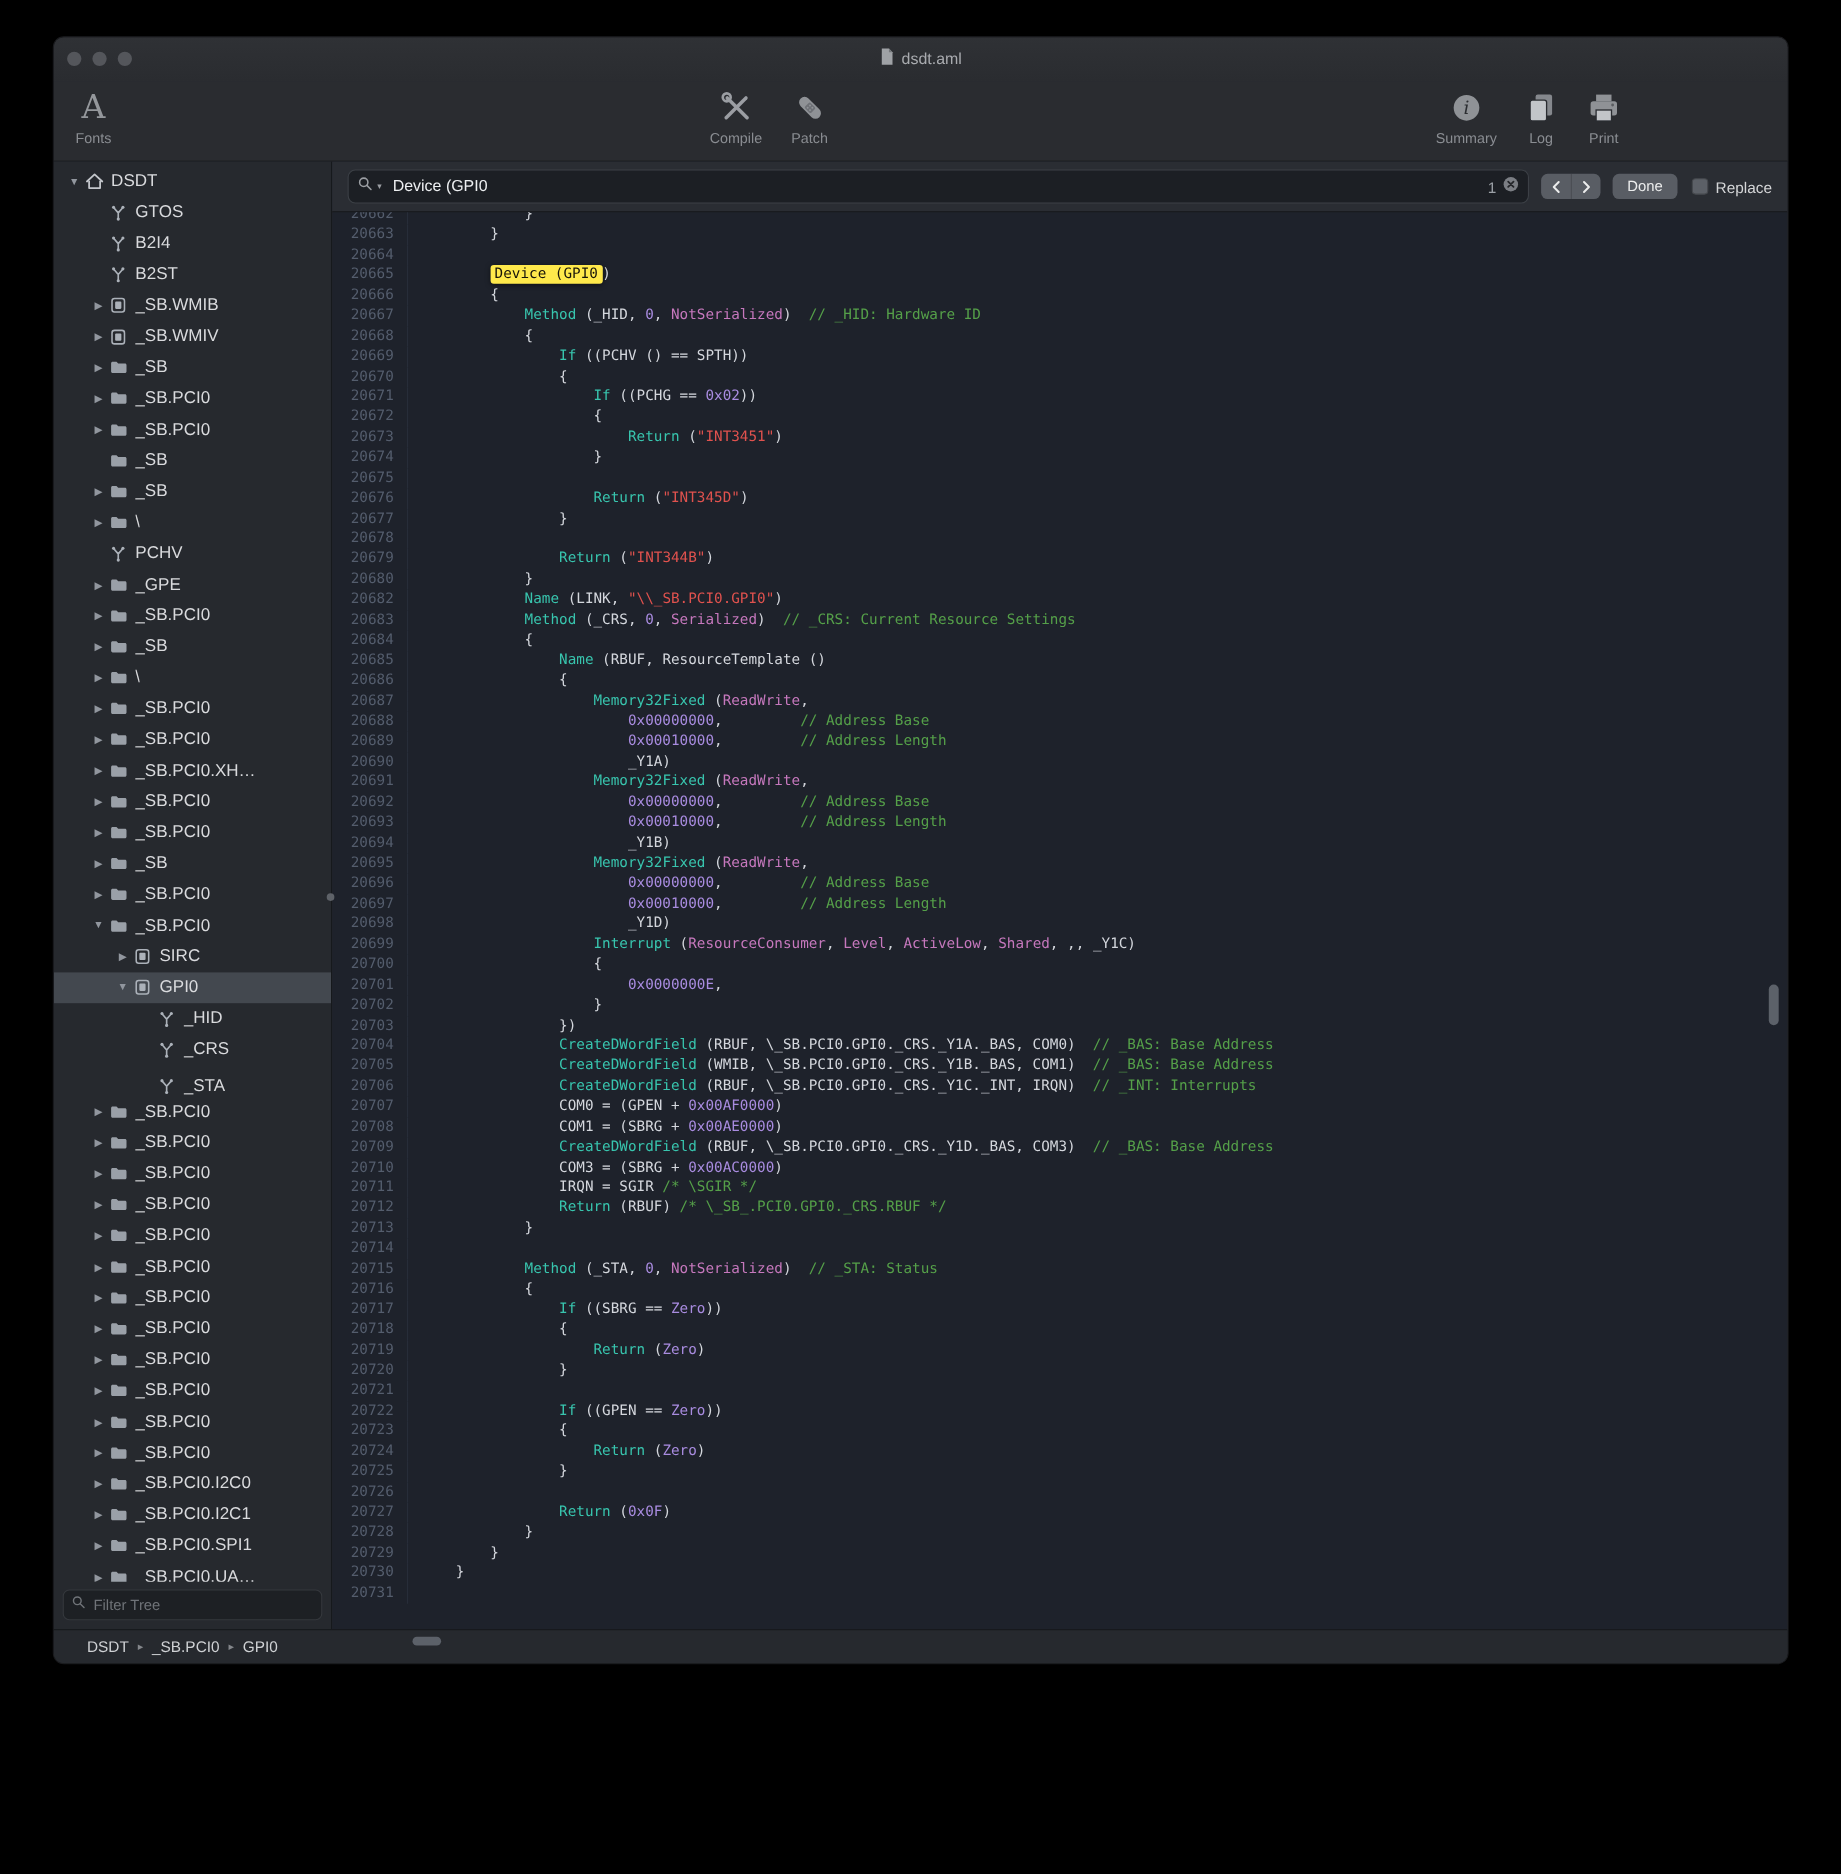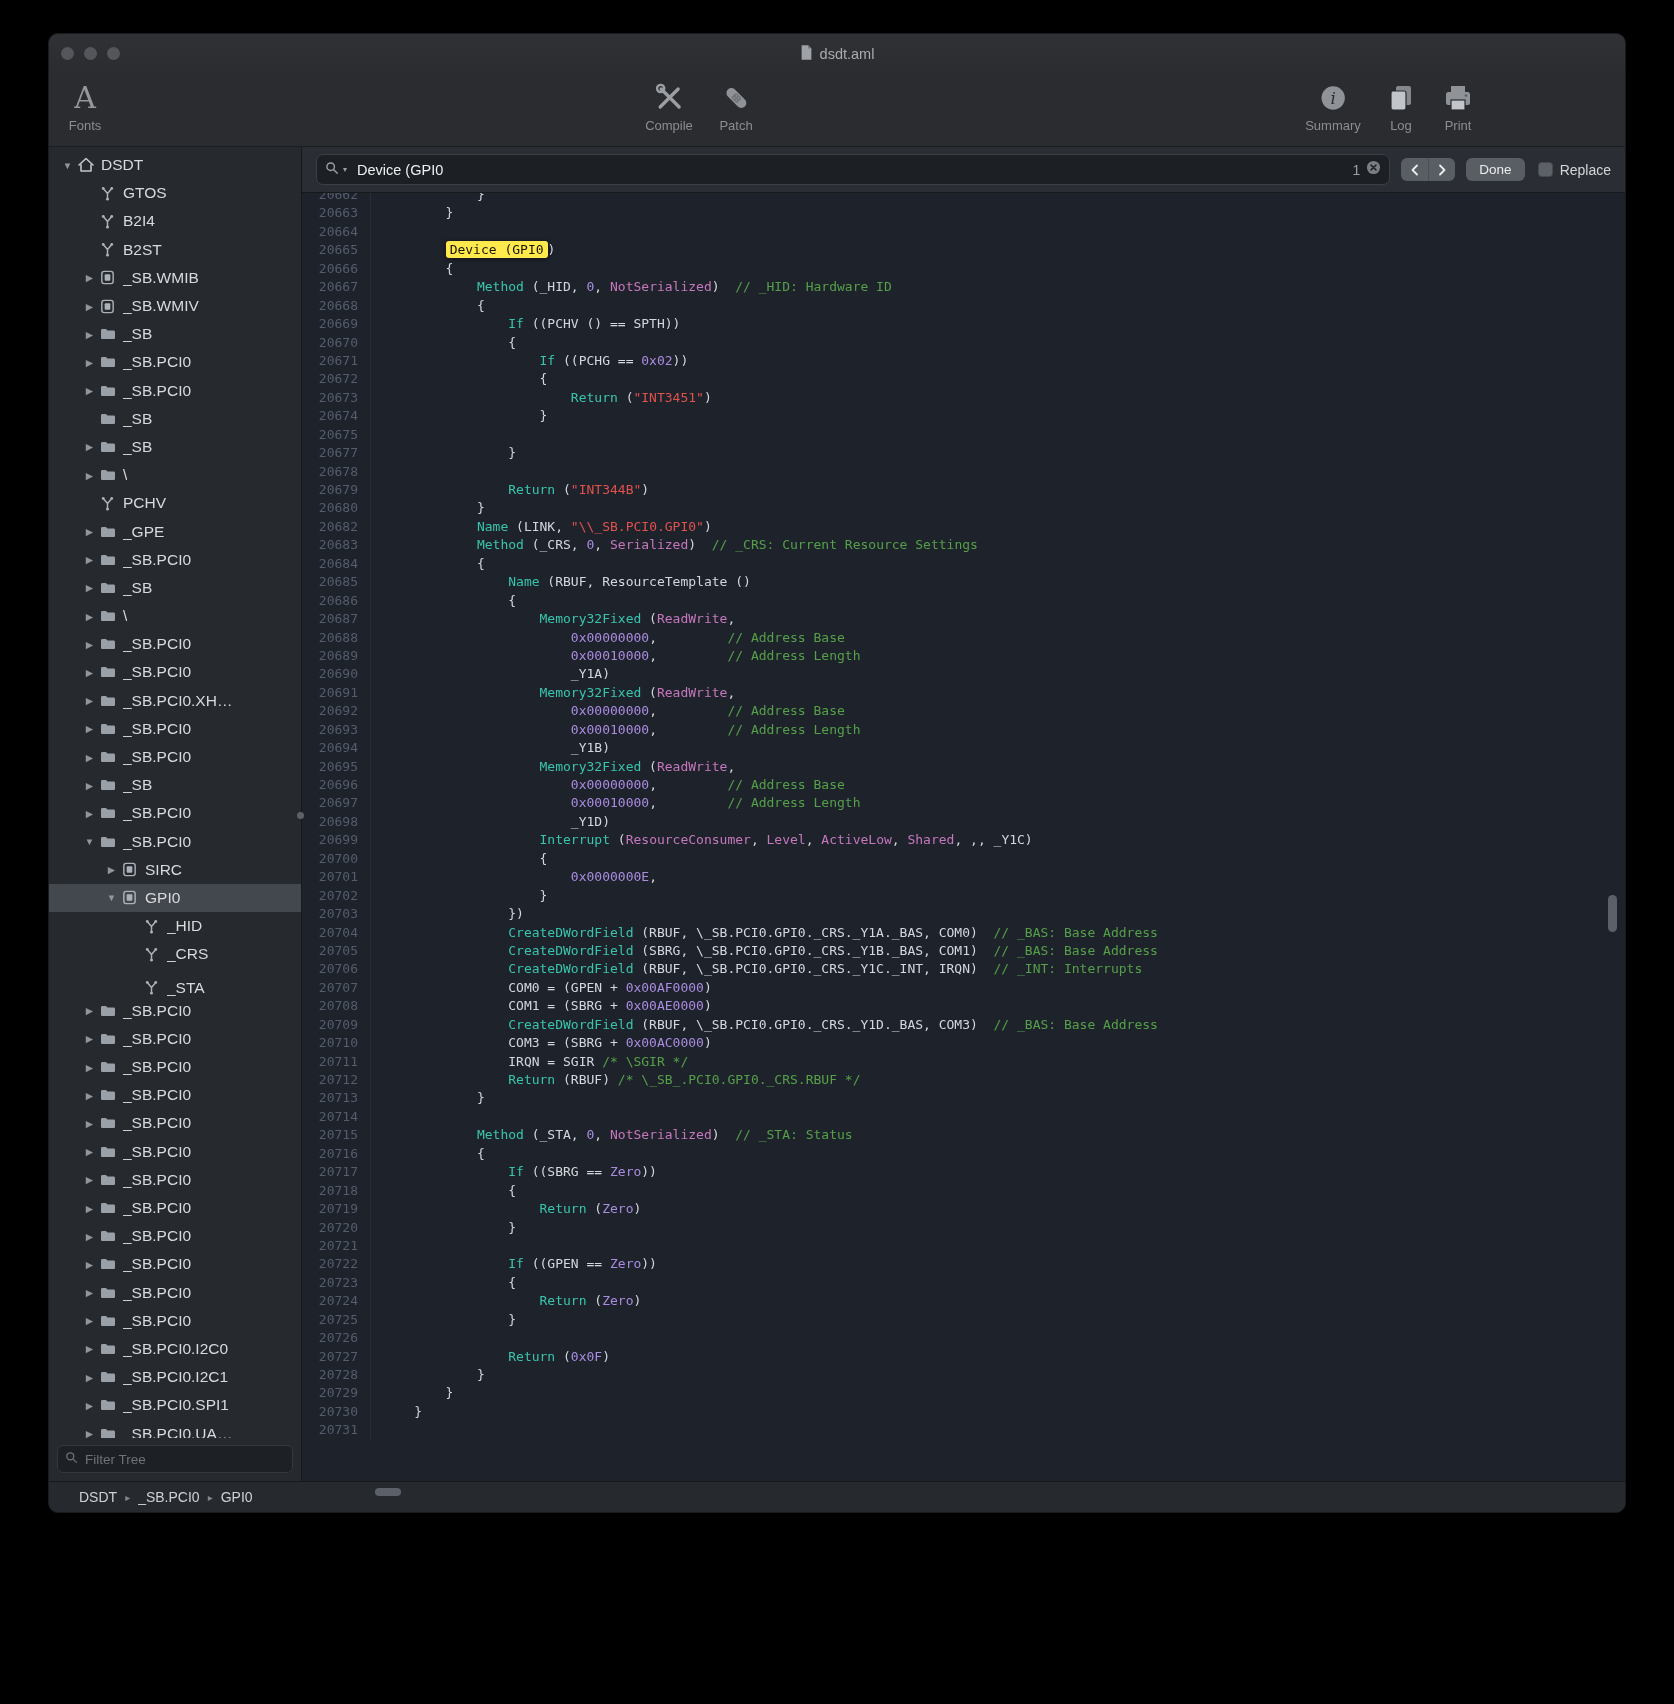--- a/index.html
+++ b/index.html
@@ -714,20 +714,24 @@
             </div>
             <div class="cl">
               <span class="g">20674</span>
               <span class="t"><span class="tk-p">                    }</span></span>
             </div>
             <div class="cl">
               <span class="g">20675</span>
               <span class="t"></span>
             </div>
             <div class="cl">
+              <span class="g">20676</span>
+              <span class="t"><span class="tk-p">                    </span><span class="tk-k">Return</span><span class="tk-p"> (</span><span class="tk-s">"INT345D"</span><span class="tk-p">)</span></span>
+            </div>
+            <div class="cl">
               <span class="g">20677</span>
               <span class="t"><span class="tk-p">                }</span></span>
             </div>
             <div class="cl">
               <span class="g">20678</span>
               <span class="t"></span>
             </div>
             <div class="cl">
               <span class="g">20679</span>
               <span class="t"><span class="tk-p">                </span><span class="tk-k">Return</span><span class="tk-p"> (</span><span class="tk-s">"INT344B"</span><span class="tk-p">)</span></span>
@@ -823,21 +827,21 @@
             <div class="cl">
               <span class="g">20703</span>
               <span class="t"><span class="tk-p">                })</span></span>
             </div>
             <div class="cl">
               <span class="g">20704</span>
               <span class="t"><span class="tk-p">                </span><span class="tk-k">CreateDWordField</span><span class="tk-p"> (RBUF, \_SB.PCI0.GPI0._CRS._Y1A._BAS, COM0)  </span><span class="tk-c">// _BAS: Base Address</span></span>
             </div>
             <div class="cl">
               <span class="g">20705</span>
-              <span class="t"><span class="tk-p">                </span><span class="tk-k">CreateDWordField</span><span class="tk-p"> (SBRG, \_SB.PCI0.GPI0._CRS._Y1B._BAS, COM1)  </span><span class="tk-c">// _BAS: Base Address</span></span>
+              <span class="t"><span class="tk-p">                </span><span class="tk-k">CreateDWordField</span><span class="tk-p"> (WMIB, \_SB.PCI0.GPI0._CRS._Y1B._BAS, COM1)  </span><span class="tk-c">// _BAS: Base Address</span></span>
             </div>
             <div class="cl">
               <span class="g">20706</span>
               <span class="t"><span class="tk-p">                </span><span class="tk-k">CreateDWordField</span><span class="tk-p"> (RBUF, \_SB.PCI0.GPI0._CRS._Y1C._INT, IRQN)  </span><span class="tk-c">// _INT: Interrupts</span></span>
             </div>
             <div class="cl">
               <span class="g">20707</span>
               <span class="t"><span class="tk-p">                COM0 = (GPEN + </span><span class="tk-n">0x00AF0000</span><span class="tk-p">)</span></span>
             </div>
             <div class="cl">

